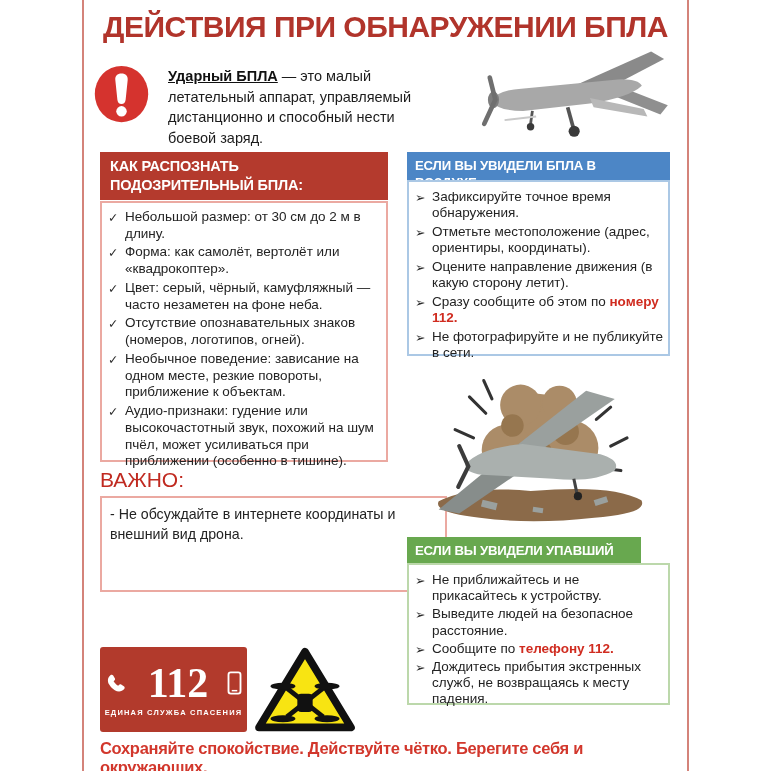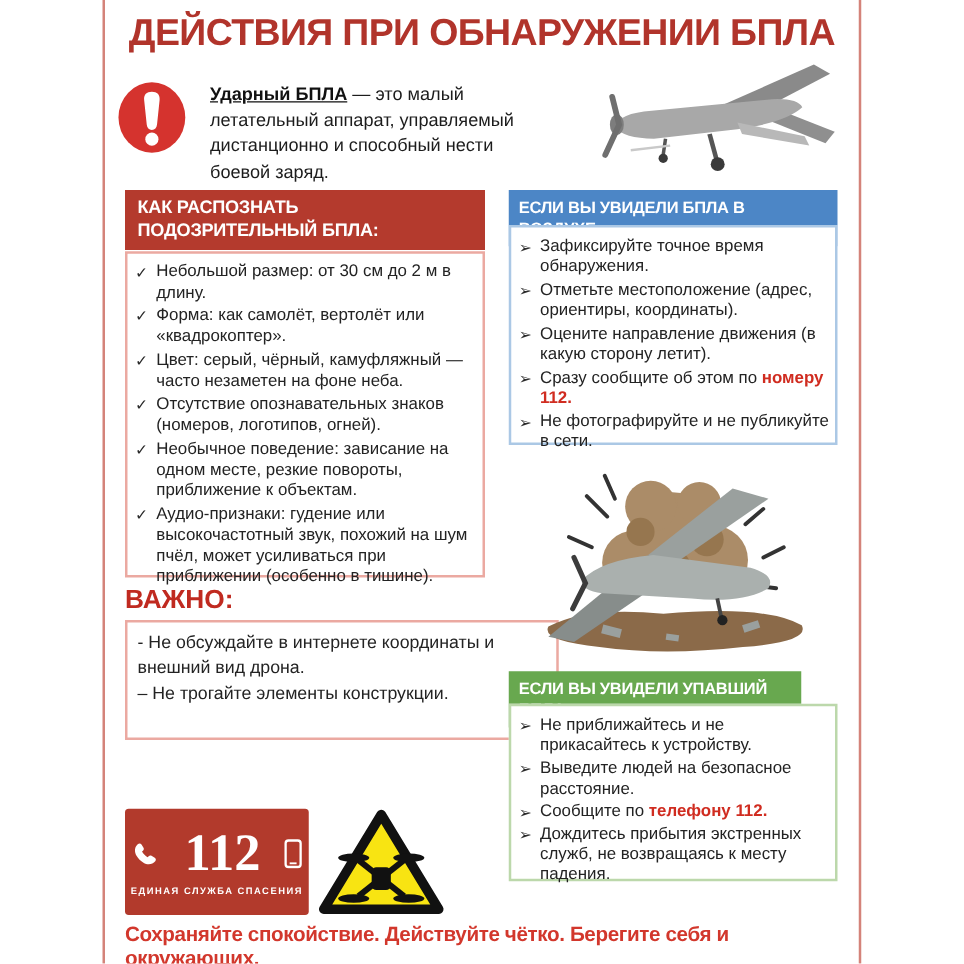--- a/index.html
+++ b/index.html
@@ -78,21 +78,21 @@
   .li { display: flex; margin-bottom: 2px; }
   .bullet {
     flex: 0 0 17px; font-family: "DejaVu Sans", sans-serif;
     color: #2b2b2b; font-weight: bold; font-size: 12.5px; padding-top: 1px;
   }
   .txt { flex: 1; color: #232323; }
   .hl { color: #d02c20; font-weight: bold; }
 
   .important-heading {
     position: absolute; left: 100px; top: 468px;
-    font-size: 21px; font-weight: bold; color: #c02a20;
+    font-size: 21px; font-weight: normal; color: #c02a20;
   }
 
   .crash-illustration { position: absolute; left: 408px; top: 358px; width: 260px; height: 174px; }
 
   .emergency-box {
     position: absolute; left: 100px; top: 647px; width: 147px; height: 85px;
     background: #b23a2c; border-radius: 3px;
     display: flex; flex-direction: column; align-items: center; justify-content: center;
   }
   .emergency-row { display: flex; align-items: center; gap: 19px; }
@@ -179,24 +179,20 @@
     </div>
 
   <div class="important-heading">ВАЖНО:</div>
   <div class="listbox box-important">
 
       <div class="li">
 
         <span class="txt"><span>- Не обсуждайте в интернете координаты и внешний вид дрона.</span><span class="hl"></span></span>
       </div>
 
-      <div class="li">
-
-        <span class="txt"><span>– Не трогайте элементы конструкции.</span><span class="hl"></span></span>
-      </div>
 
     </div>
 
   <div class="col-header hdr-blue">ЕСЛИ ВЫ УВИДЕЛИ БПЛА В ВОЗДУХЕ:</div>
   <div class="listbox box-air">
 
       <div class="li">
         <span class="bullet">➢</span>
         <span class="txt"><span>Зафиксируйте точное время обнаружения.</span><span class="hl"></span></span>
       </div>

